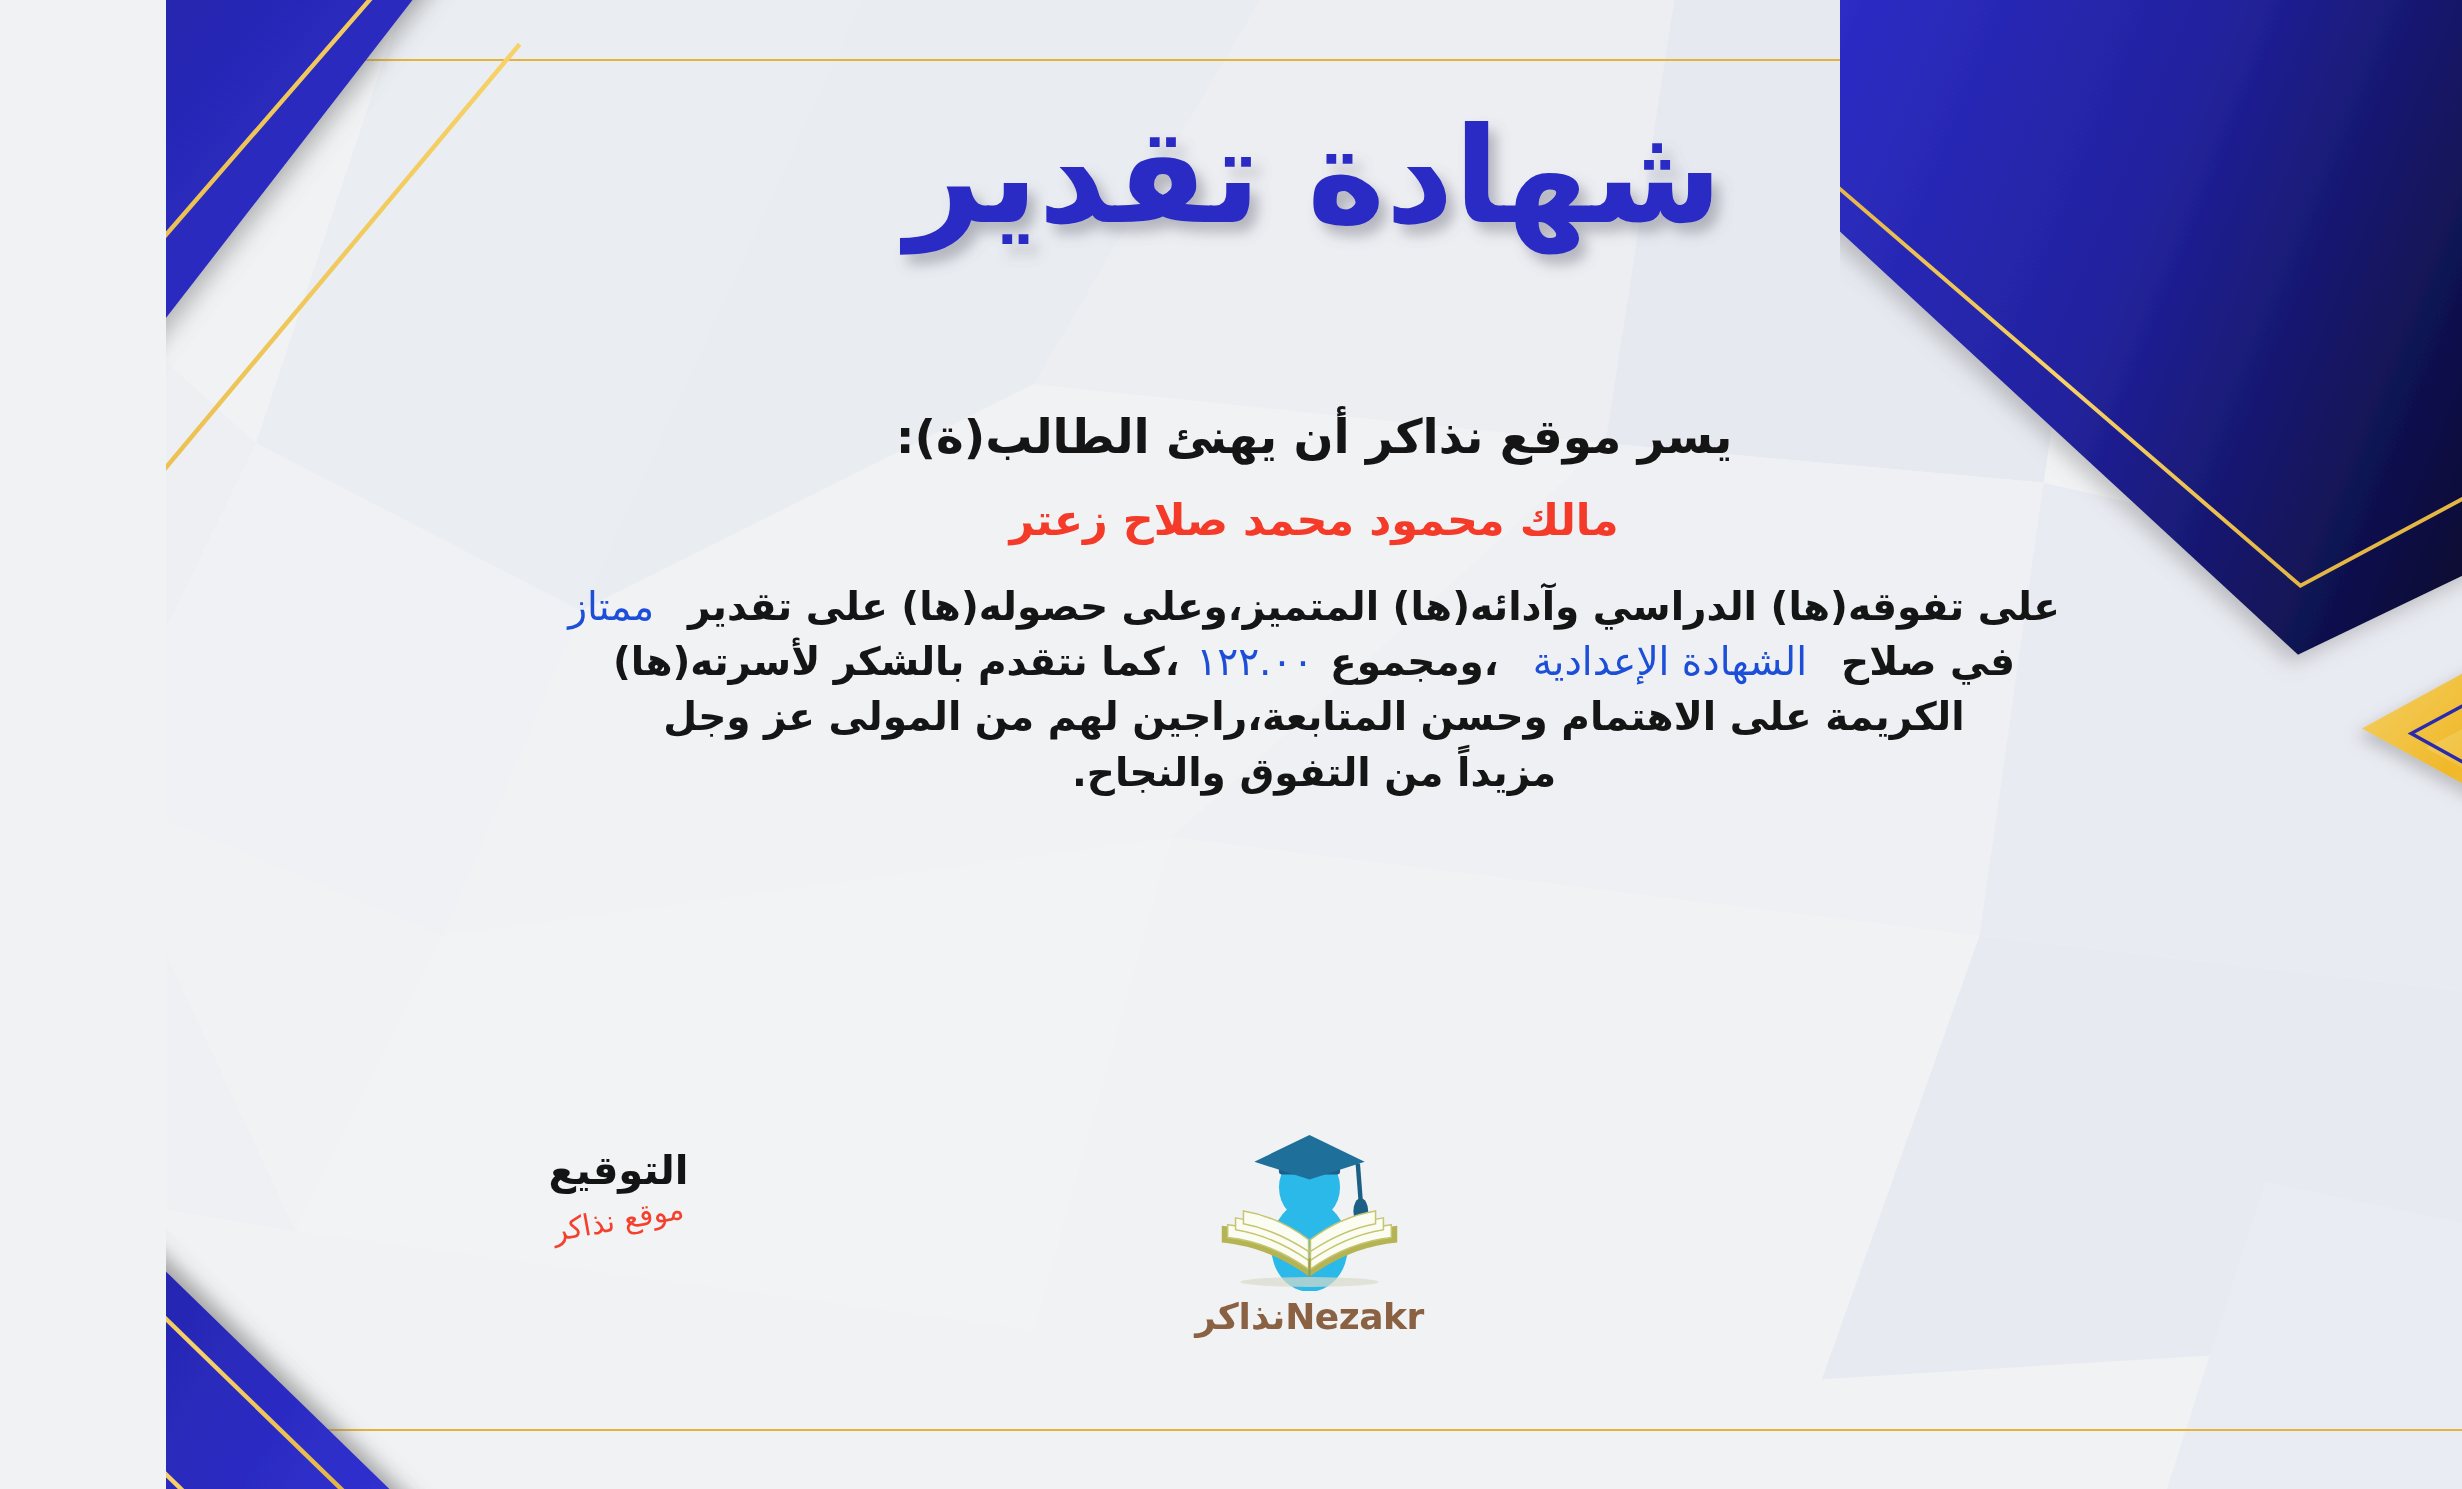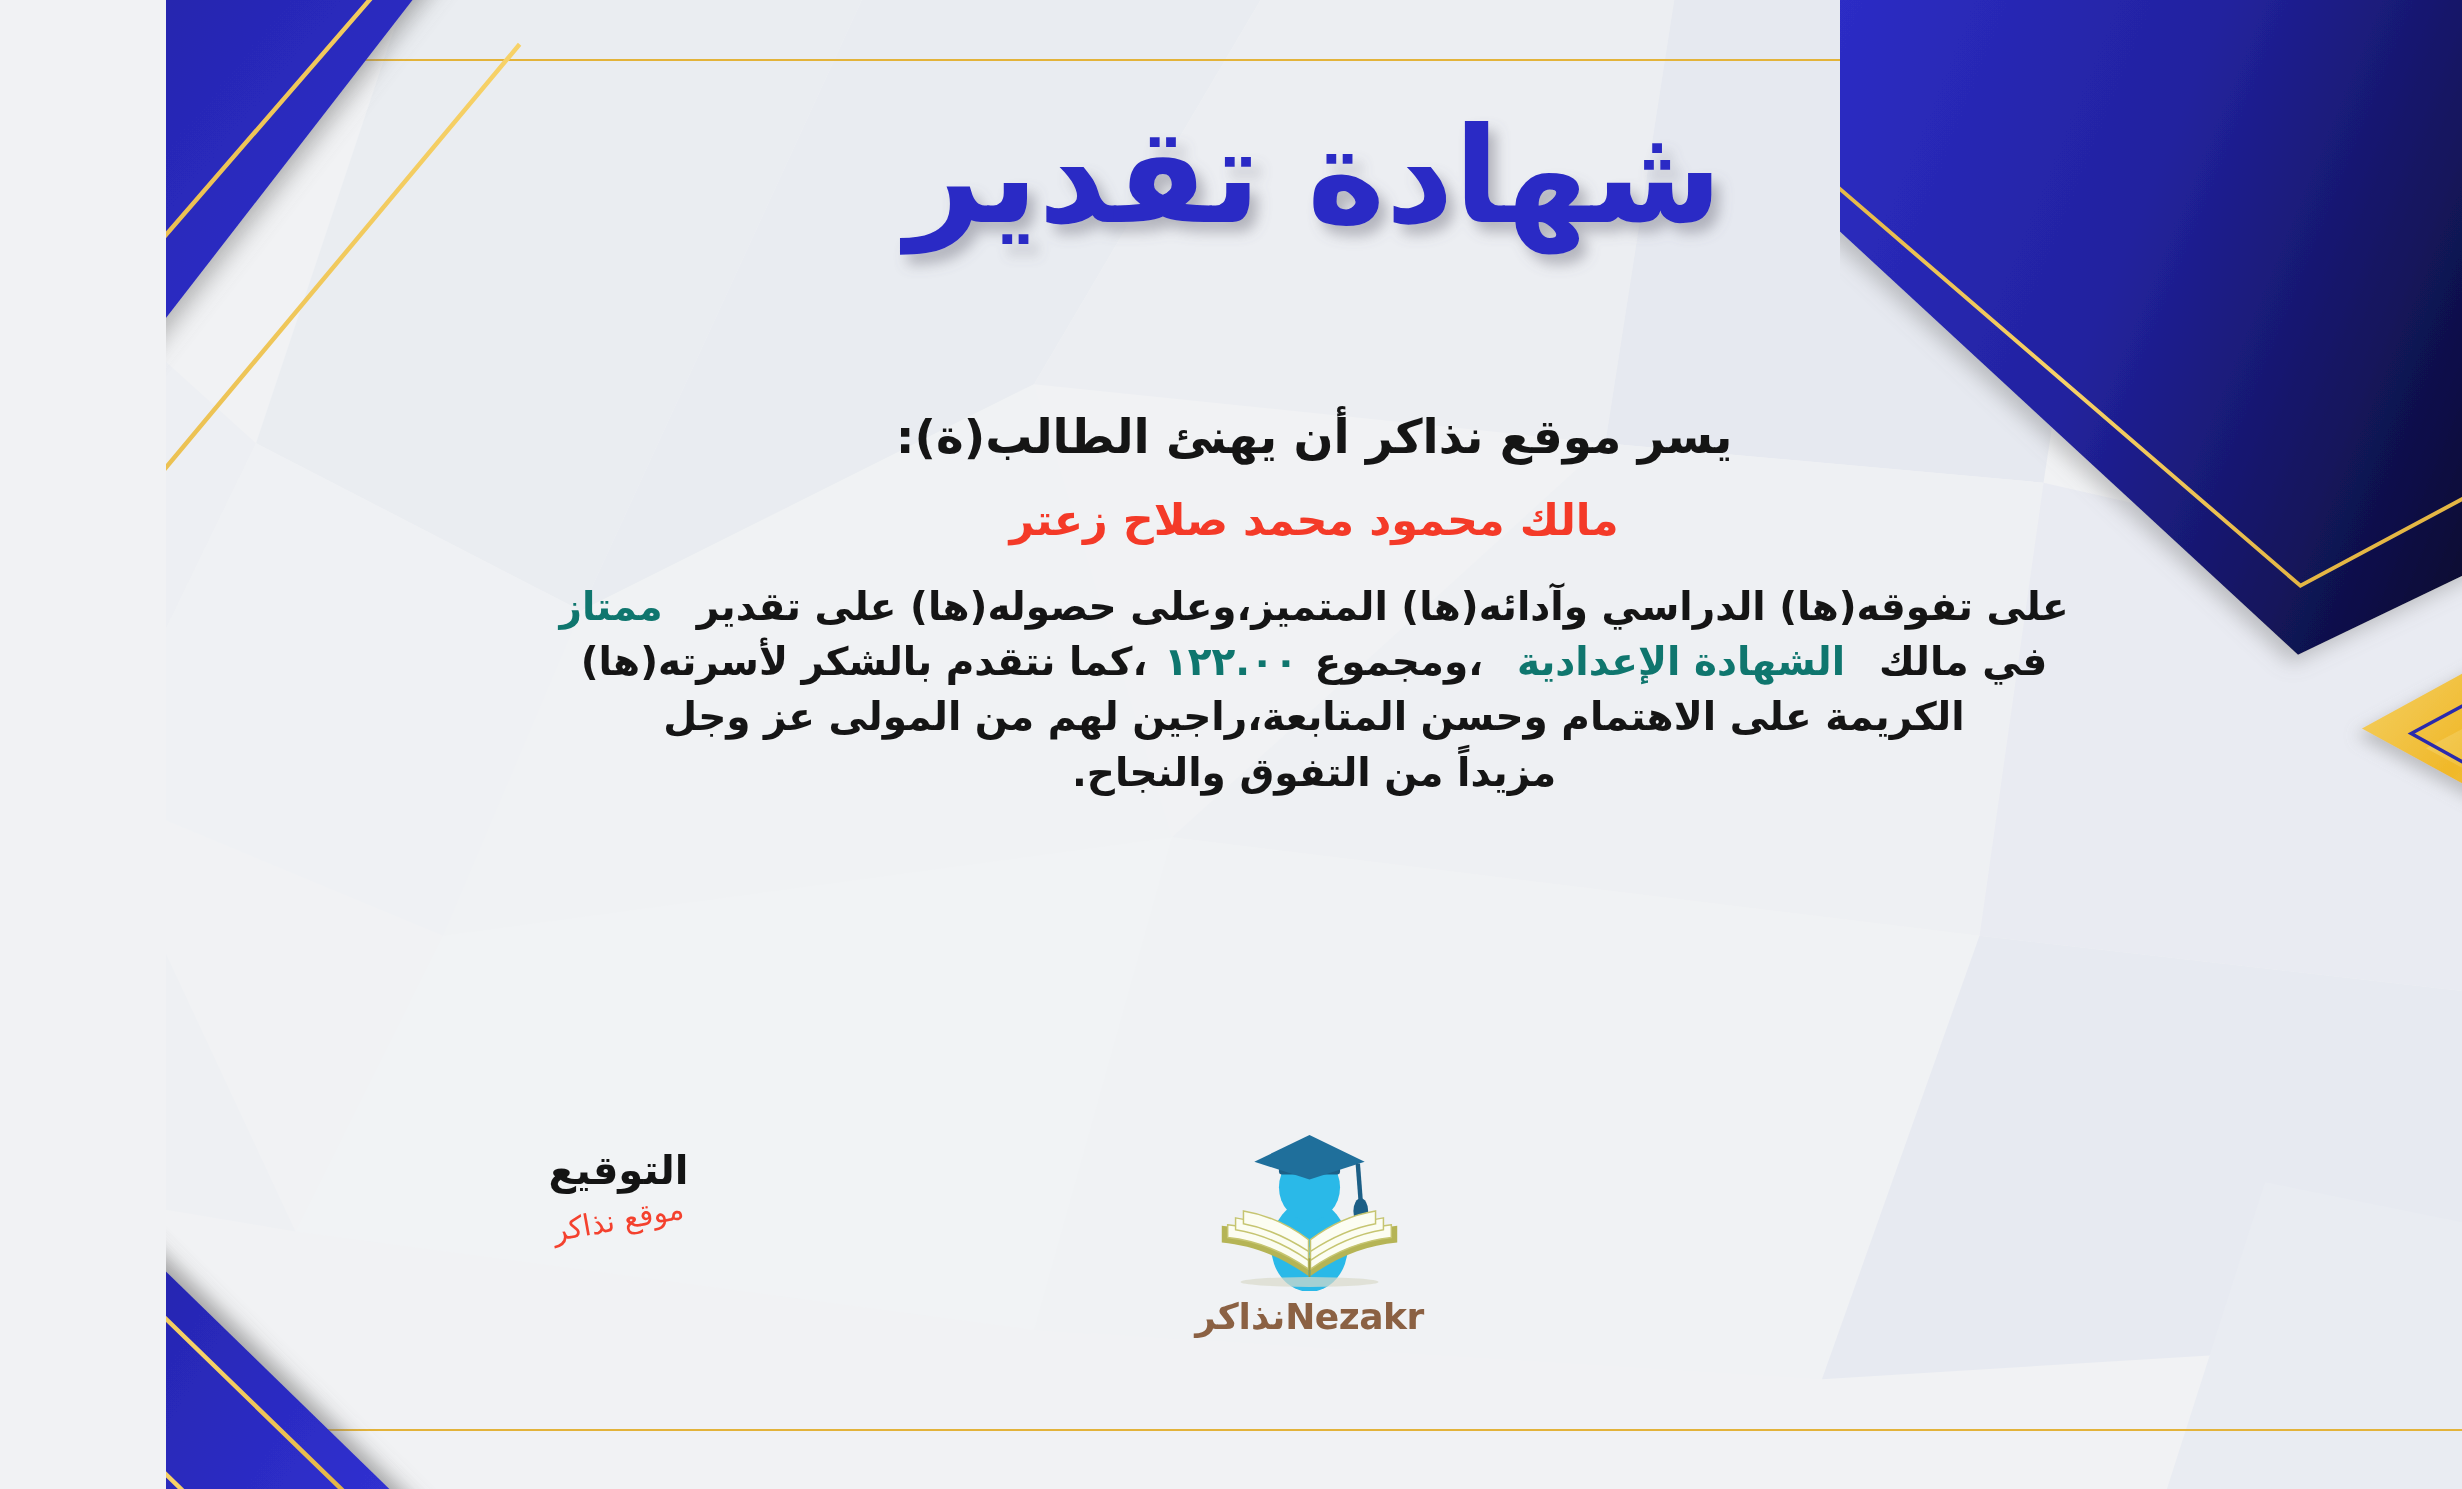--- a/index.html
+++ b/index.html
@@ -66,21 +66,21 @@
     color:#151515;
     font-weight:600;
     line-height:1.42;
     direction:rtl;
     text-align:center;
   }
   .para .rowA{display:block;}
   .para .rowB{display:block;}
   .para .rowC{display:block;}
   .para .rowD{display:block;}
-  .hl{color:#0f766e;font-weight:700;}
+  .hl{color:#1d4ed8;font-weight:400;}
   .sp{display:inline-block;width:34px;}
   .sp-s{display:inline-block;width:16.7px;}
 
   
   .sig-block{
     position:absolute;
     right:1852px;  
     left:374px;
     top:1147px;
     width:315px;
@@ -247,21 +247,21 @@
   <div class="content">
     <div class="line-greeting">يسر موقع نذاكر أن يهنئ الطالب(ة):</div>
 
     <div class="line-name">مالك محمود محمد صلاح زعتر</div>
 
     <div class="para">
       <span class="rowA">
         <span>على تفوقه(ها) الدراسي وآدائه(ها) المتميز،وعلى حصوله(ها) على تقدير</span><span class="sp"></span><span class="hl">ممتاز</span>
       </span>
       <span class="rowB">
-        <span>في مالك</span><span class="sp"></span><span class="hl">الشهادة الإعدادية</span><span class="sp"></span><span>،ومجموع</span><span class="sp-s"></span><span class="hl">١٢٢.٠٠</span><span class="sp-s"></span><span>،كما نتقدم بالشكر لأسرته(ها)</span>
+        <span>في صلاح</span><span class="sp"></span><span class="hl">الشهادة الإعدادية</span><span class="sp"></span><span>،ومجموع</span><span class="sp-s"></span><span class="hl">١٢٢.٠٠</span><span class="sp-s"></span><span>،كما نتقدم بالشكر لأسرته(ها)</span>
       </span>
       <span class="rowC">الكريمة على الاهتمام وحسن المتابعة،راجين لهم من المولى عز وجل</span>
       <span class="rowD">مزيداً من التفوق والنجاح.</span>
     </div>
   </div>
 
   <div class="sig-block">
     <div class="sig-label">التوقيع</div>
     <div class="sig-mark">موقع نذاكر</div>
   </div>

